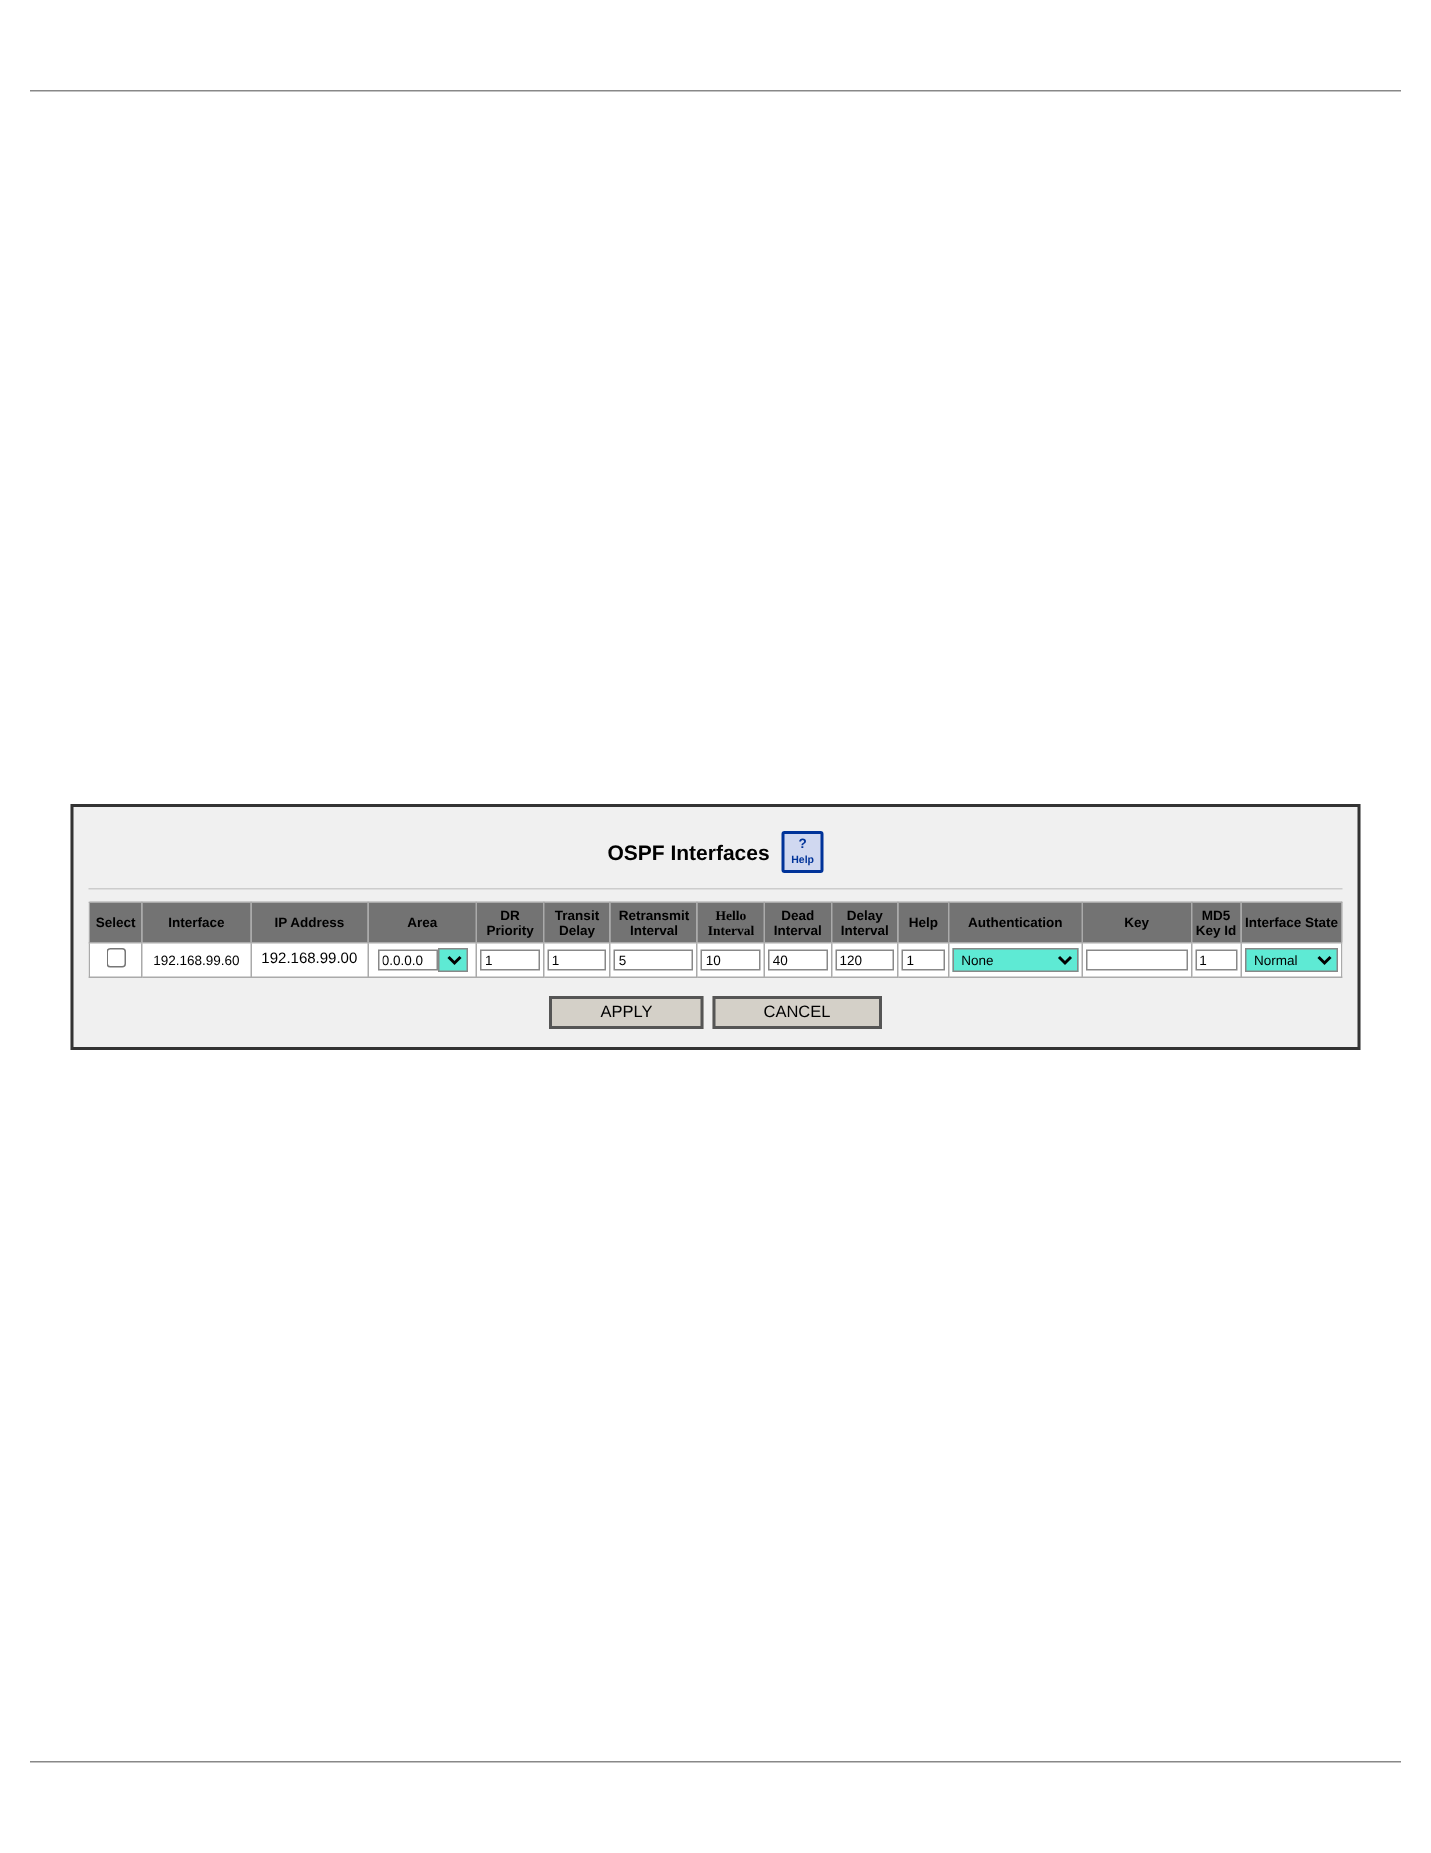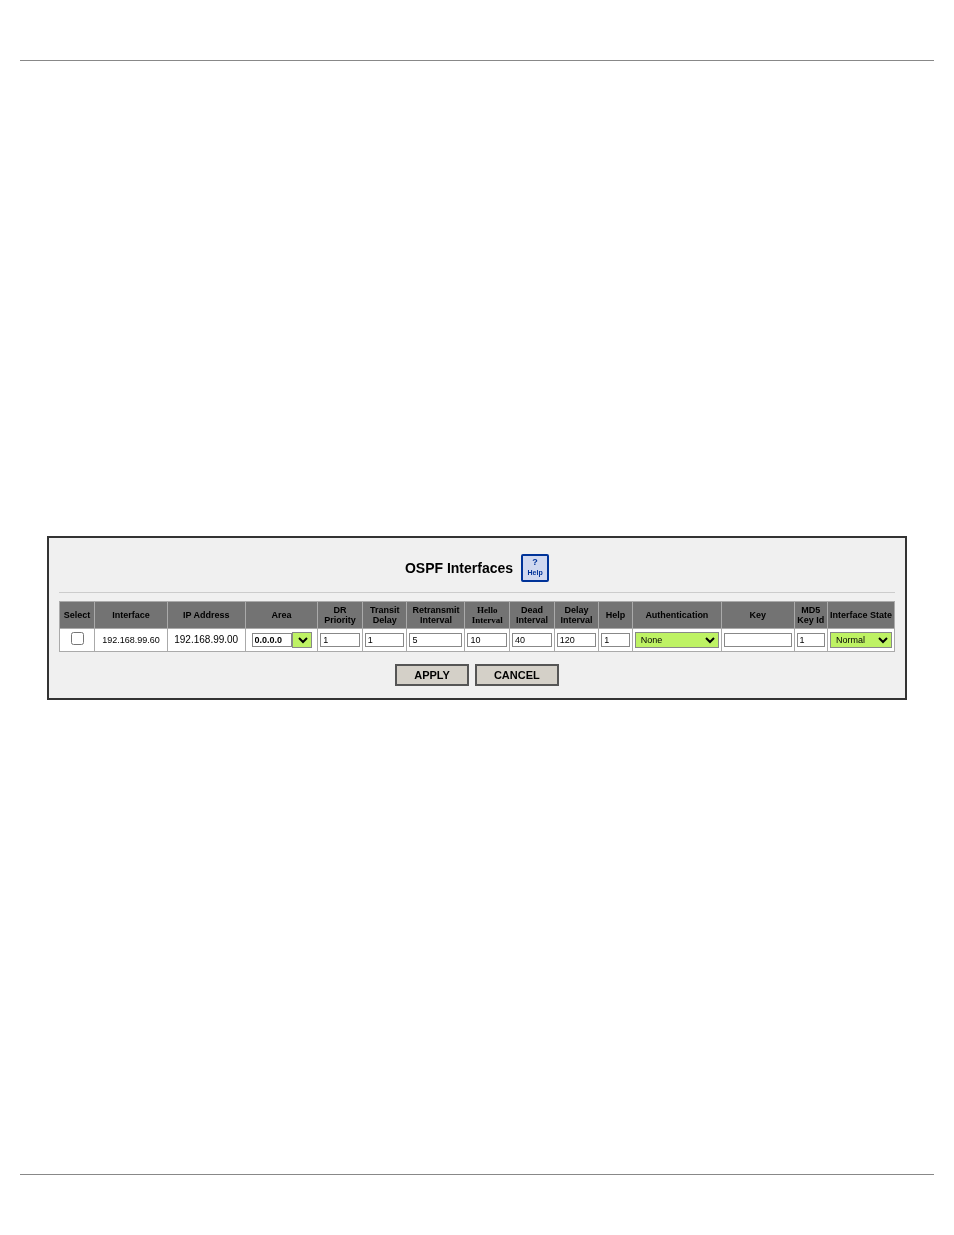--- a/index.html
+++ b/index.html
@@ -122,21 +122,21 @@
       font-size: 9px;
       border: 1px solid #888888;
       padding: 1px 2px;
       background: #ffffff;
     }
 
     table.ospf-table select {
       font-size: 9px;
       border: 1px solid #888888;
       padding: 1px;
-      background: #bef264;
+      background: #5eead4;
     }
 
     table.ospf-table input[type="checkbox"] {
       margin: 0;
     }
 
     .col-select { width: 30px; }
     .col-interface { width: 65px; margin-top: 20px; }
     .col-ipaddress { width: 70px; }
     .col-area { width: 65px; margin-left: 36px; }
@@ -153,23 +153,23 @@
     .col-ifstate { width: 60px; }
 
     .button-row {
       display: flex;
       justify-content: center;
       gap: 6px;
       padding: 4px 0 2px 0;
     }
 
     .btn {
-      padding: 3px 17px;
+      padding: 3px 32px;
       font-size: 11px;
-      font-weight: bold;
+      font-weight: normal;
       border: 2px solid #555555;
       background: #d4d0c8;
       cursor: pointer;
       font-family: Arial, Helvetica, sans-serif;
     }
   </style>
 </head>
 <body>
 
 <div class="top-rule"></div>
@@ -205,21 +205,21 @@
             <th class="col-md5">MD5 Key Id</th>
             <th class="col-ifstate">Interface State</th>
           </tr>
         </thead>
         <tbody id="ospf-table-body">
 
         <tr>
               <td><input type="checkbox" style=""></td>
               <td style="font-size: 9px;">192.168.99.60</td>
               <td style="font-size: 10px;">192.168.99.00</td>
-              <td style="white-space: nowrap;"><input type="text" value="0.0.0.0" style="width: 40px; font-weight: bold;"><select style="width: 20px; font-size: 9px;"><option>▼</option></select></td>
+              <td style="white-space: nowrap;"><input type="text" value="0.0.0.0" style="width: 40px;"><select style="width: 20px; font-size: 9px;"><option>▼</option></select></td>
               <td><input type="text" value="1" style=""></td>
               <td><input type="text" value="1" style=""></td>
               <td><input type="text" value="5" style=""></td>
               <td><input type="text" value="10" style=""></td>
               <td><input type="text" value="40" style=""></td>
               <td><input type="text" value="120" style=""></td>
               <td><input type="text" value="1" style=""></td>
               <td><select style="font-size: 9px; width: 100%;"><option>None</option><option>Simple</option><option>MD5</option></select></td>
               <td><input type="text" style=""></td>
               <td><input type="text" value="1" style=""></td>

